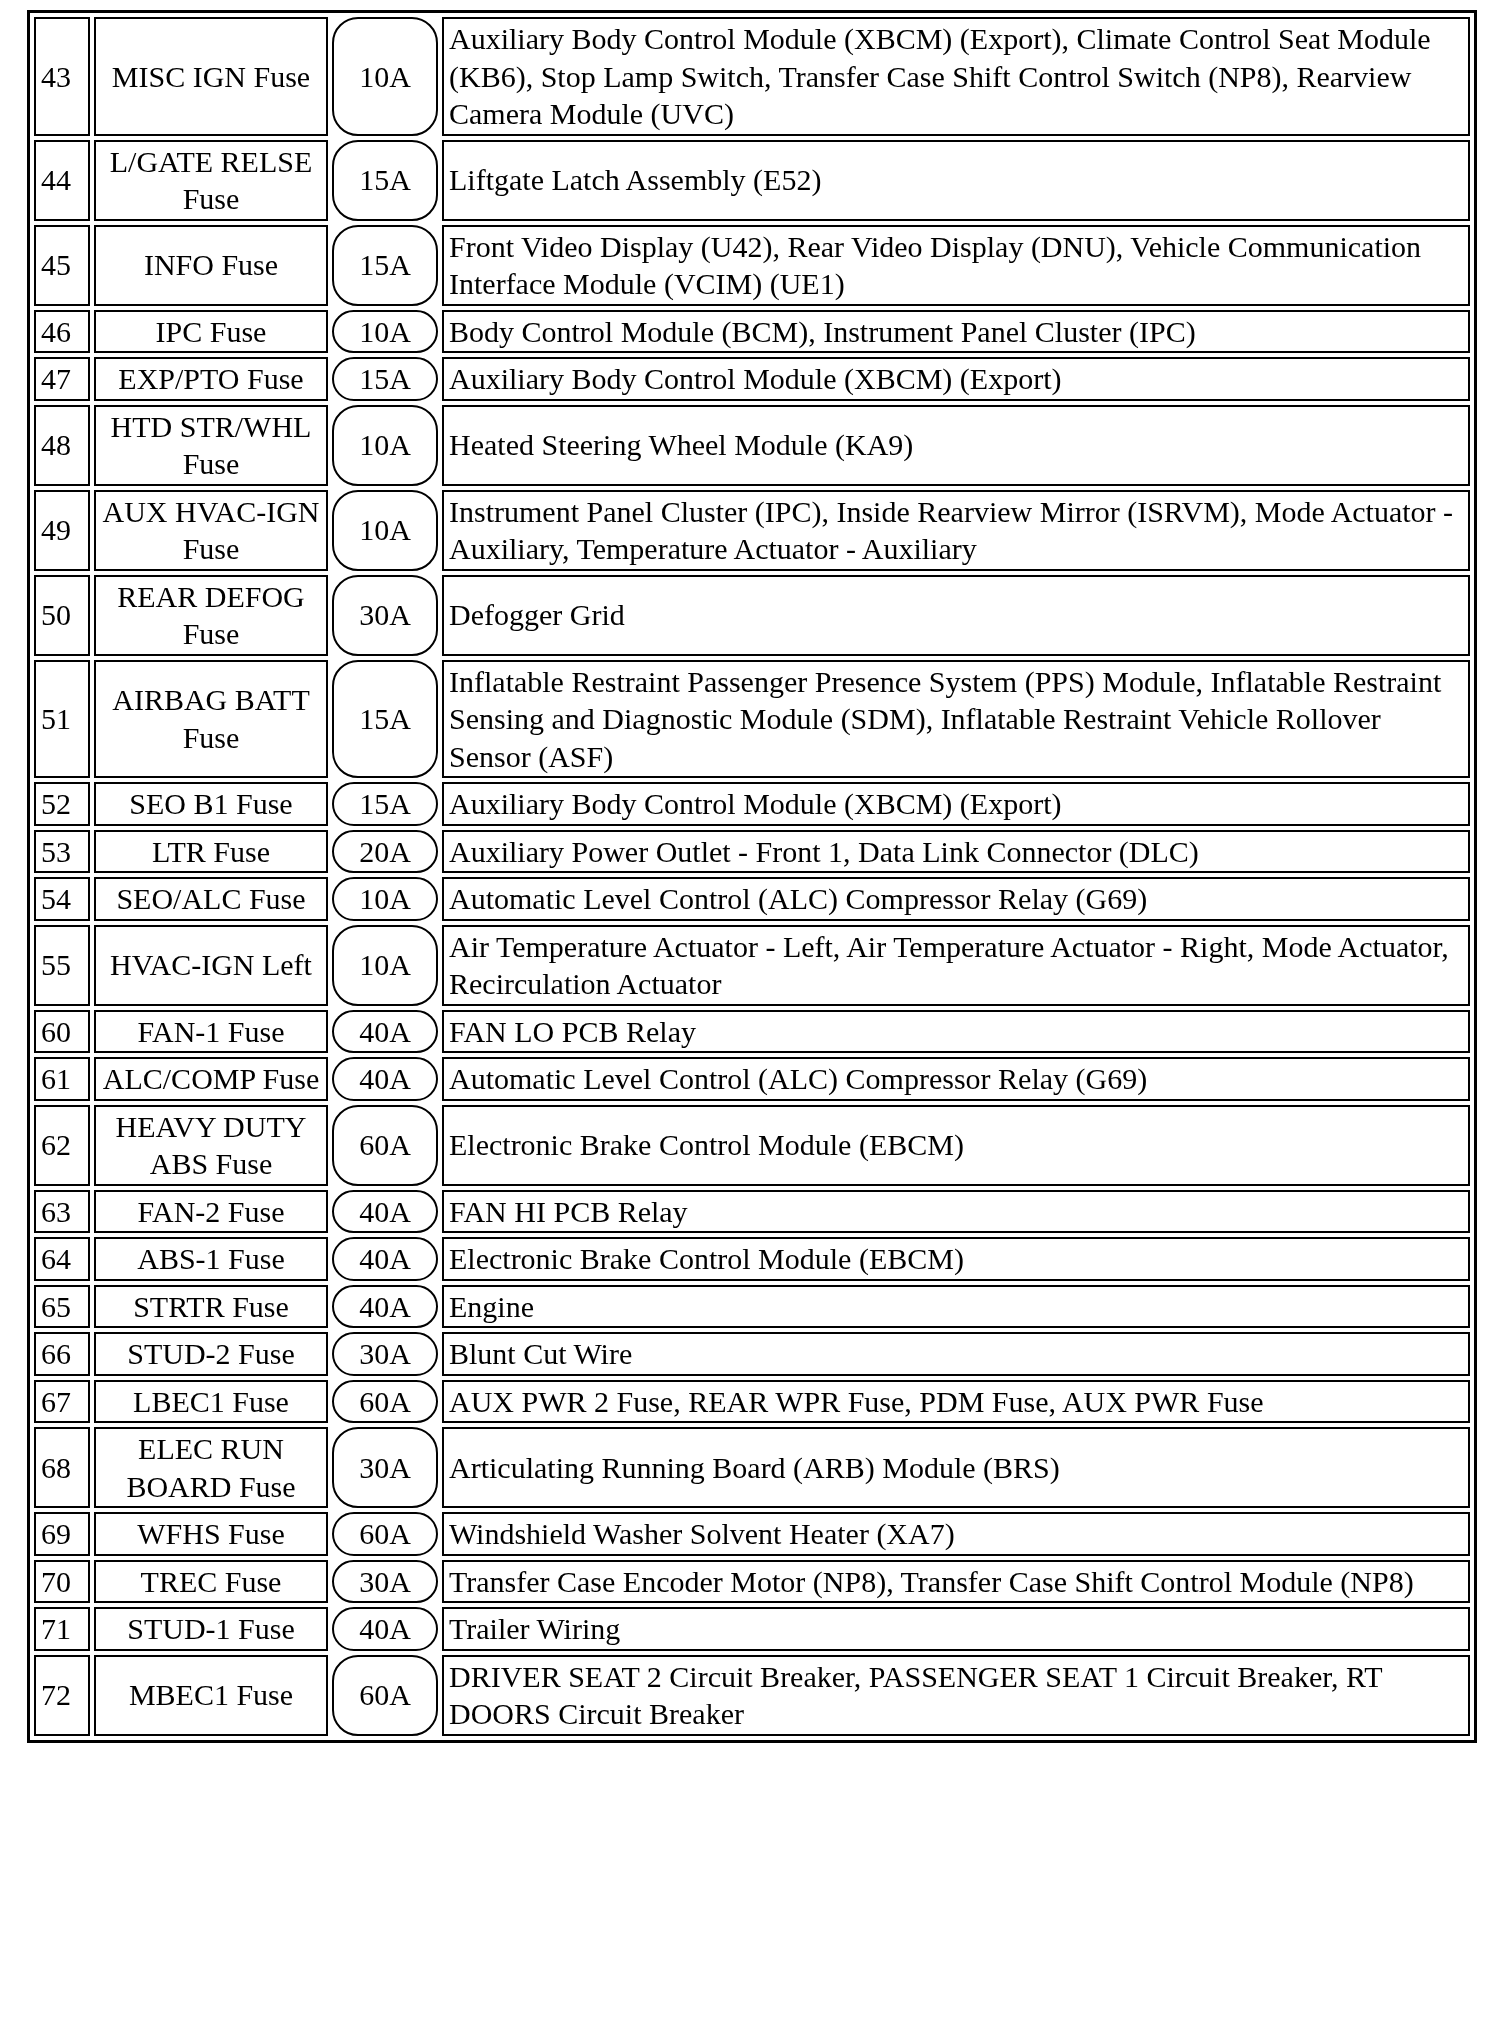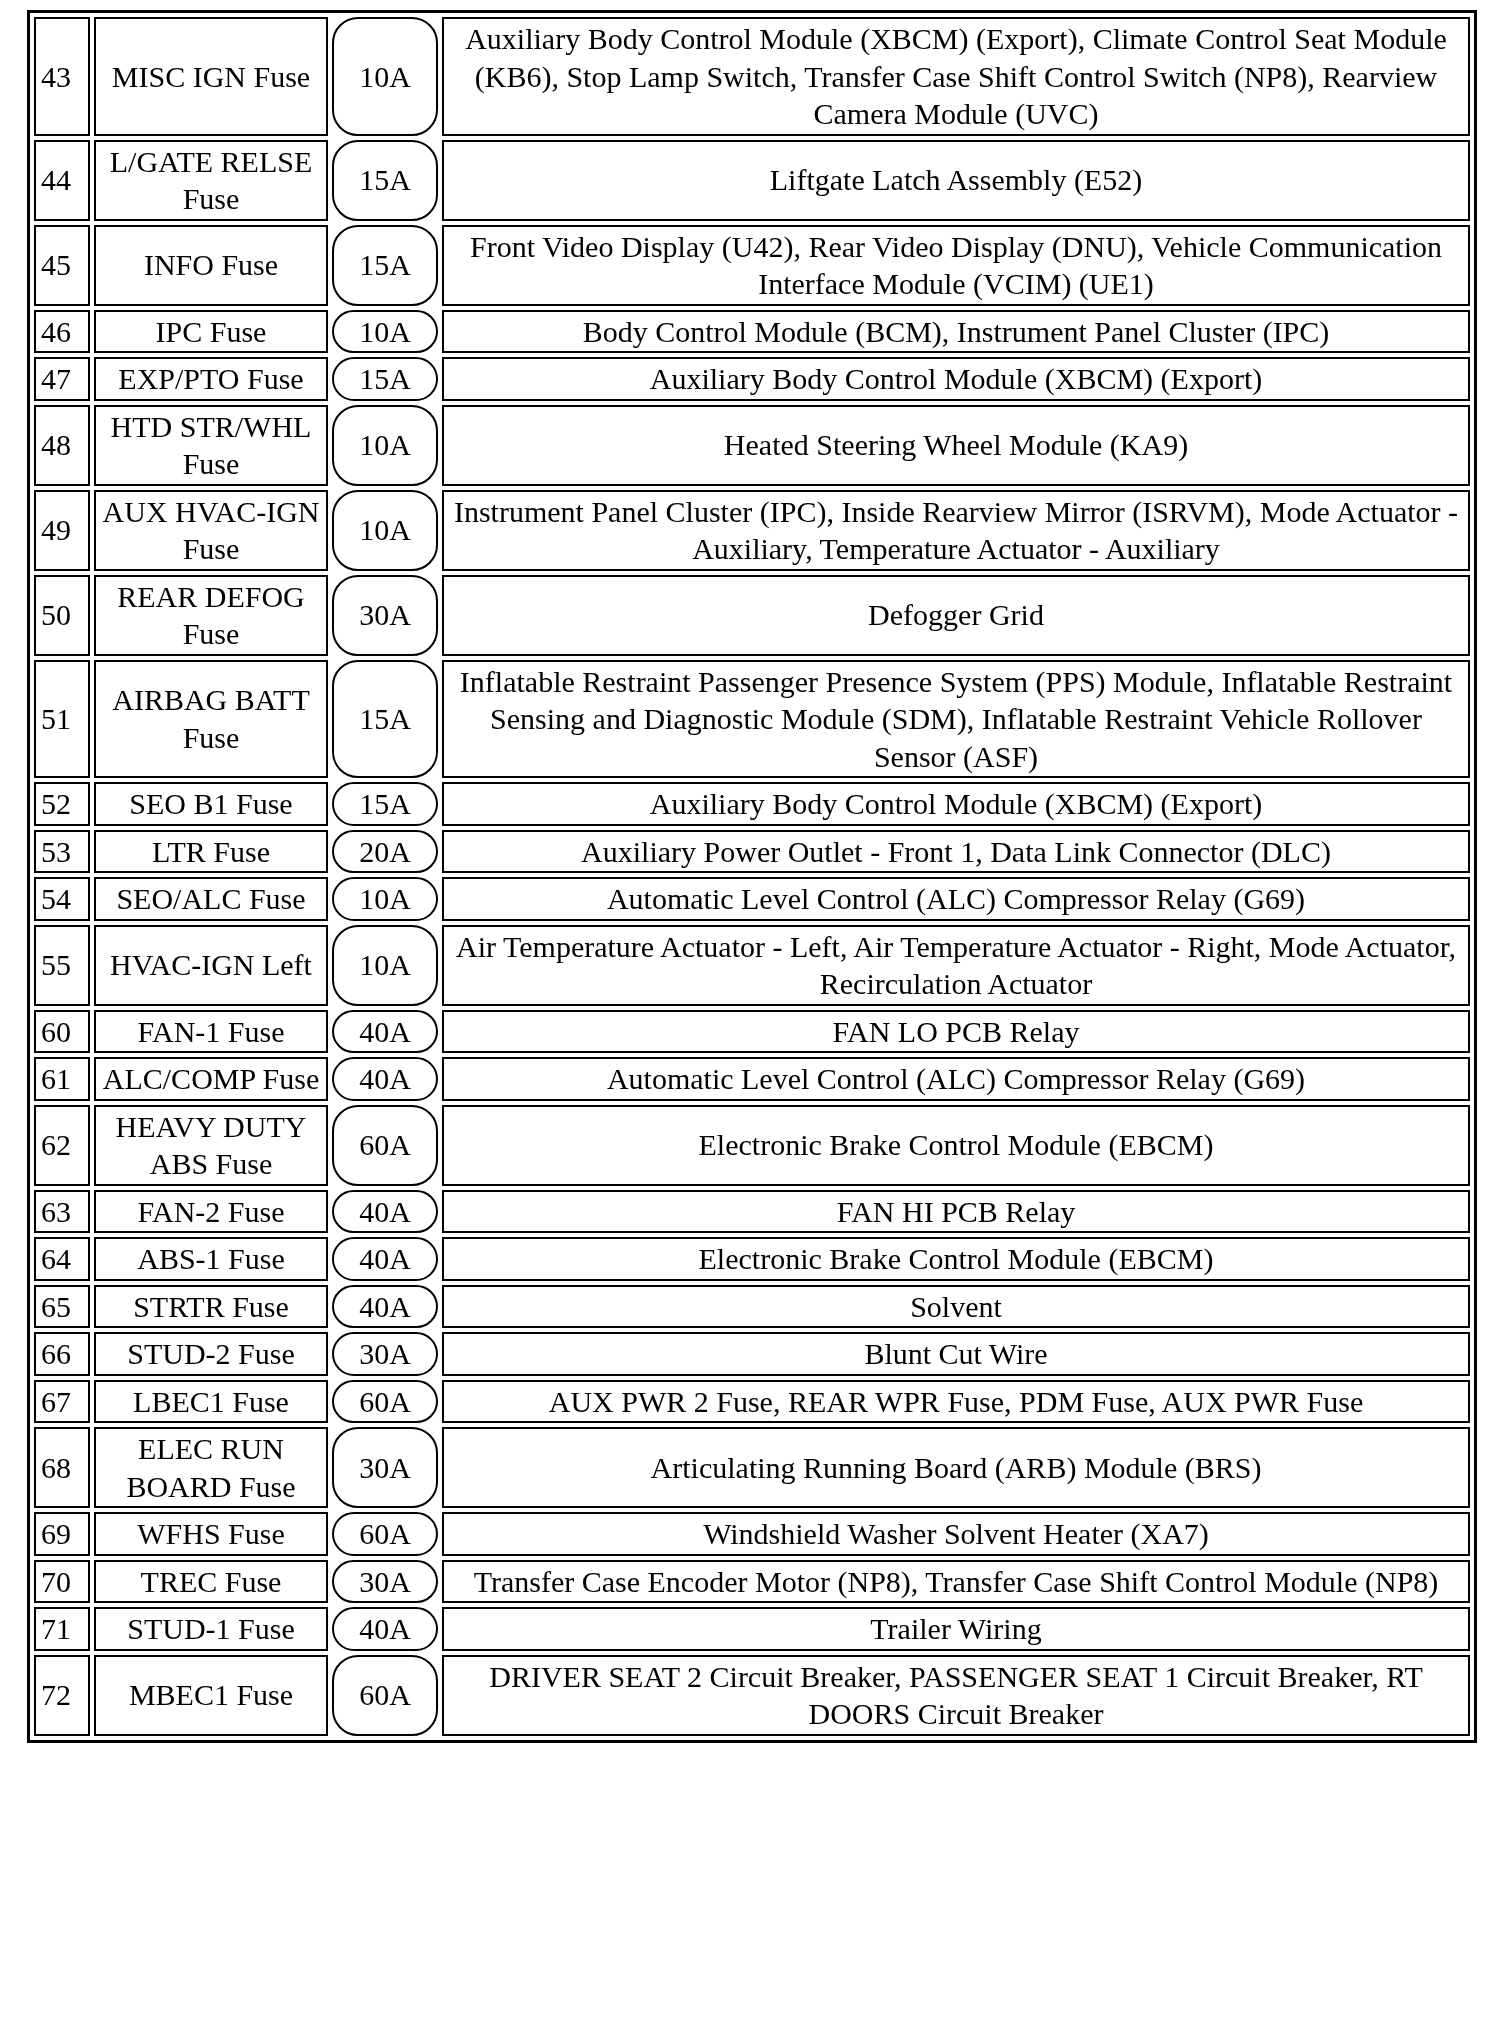--- a/index.html
+++ b/index.html
@@ -37,21 +37,21 @@
   td.col-name {
     width: 220px;
     text-align: center;
   }
   td.col-amps {
     width: 92px;
     text-align: center;
     border-radius: 26px;
   }
   td.col-desc {
-    text-align: center;
+    text-align: left;
   }
 </style>
 </head>
 <body>
 
 <div class="page">
   <table class="fuse-table">
     <tbody>
   <tr>
     <td class="col-num">43</td>
@@ -177,21 +177,21 @@
     <td class="col-num">64</td>
     <td class="col-name">ABS-1 Fuse</td>
     <td class="col-amps">40A</td>
     <td class="col-desc">Electronic Brake Control Module (EBCM)</td>
   </tr>
 
   <tr>
     <td class="col-num">65</td>
     <td class="col-name">STRTR Fuse</td>
     <td class="col-amps">40A</td>
-    <td class="col-desc">Solvent</td>
+    <td class="col-desc">Engine</td>
   </tr>
 
   <tr>
     <td class="col-num">66</td>
     <td class="col-name">STUD-2 Fuse</td>
     <td class="col-amps">30A</td>
     <td class="col-desc">Blunt Cut Wire</td>
   </tr>
 
   <tr>

